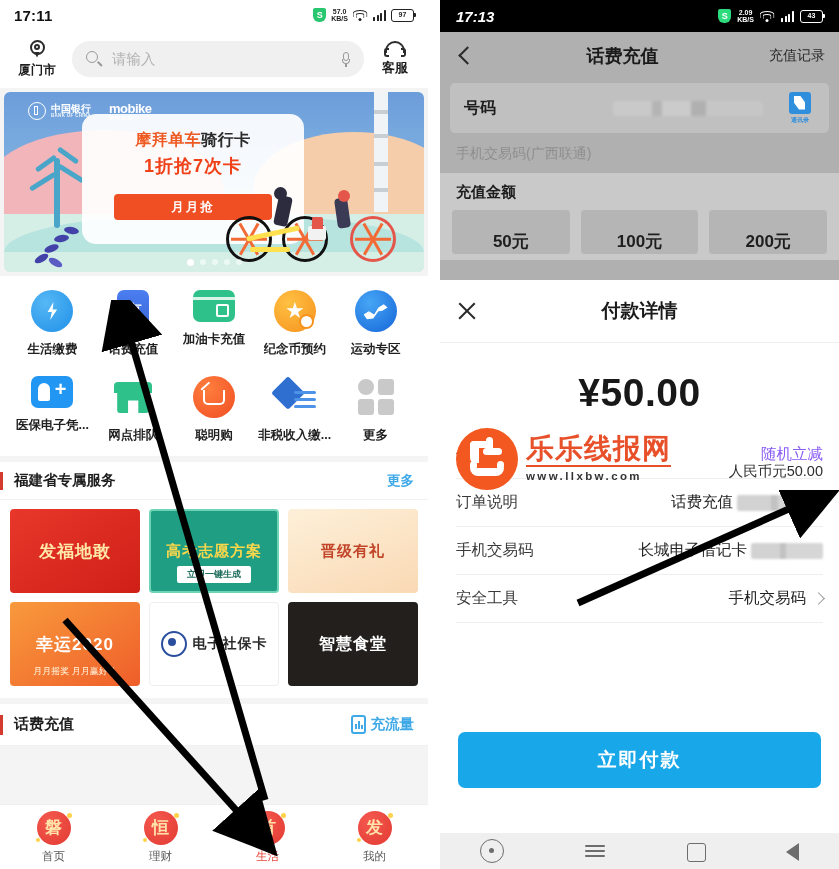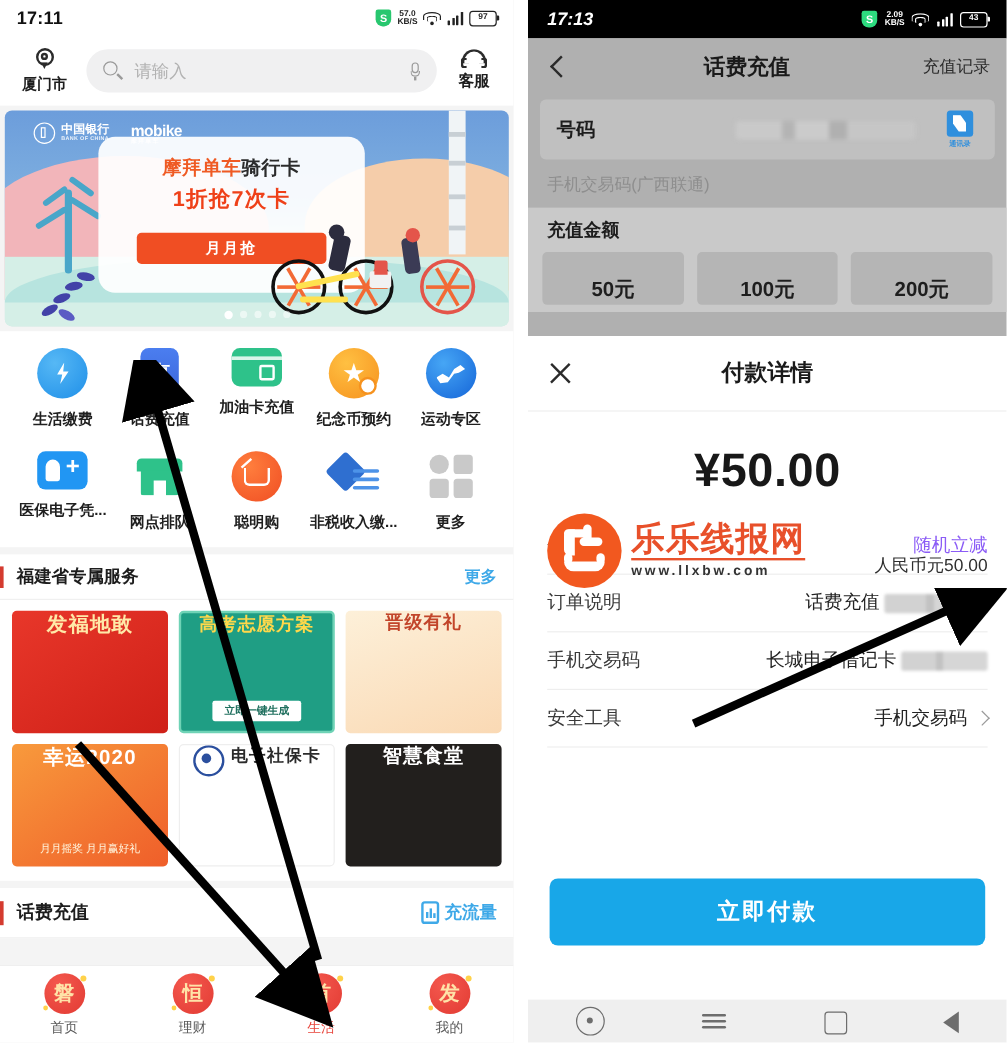--- a/index.html
+++ b/index.html
@@ -181,22 +181,22 @@
 
   
   .l-sec{background:#fff;margin-top:6px;}
   .sec-hd{height:38px;display:flex;align-items:center;justify-content:space-between;
        padding:0 14px;box-sizing:border-box;border-bottom:1px solid #f0f0f0;position:relative;}
   .sec-hd::before{content:"";position:absolute;left:0;top:10px;width:3px;height:18px;background:#d43b2f;}
   .sec-t{font-size:14.5px;font-weight:700;color:#1d1d1d;}
   .sec-more{font-size:13.5px;color:#3fa9e8;font-weight:700;}
   .cards{padding:9px 10px 12px;display:grid;grid-template-columns:repeat(3,1fr);
        gap:9px 9px;}
-  .card{height:102px;border-radius:4px;overflow:hidden;position:relative;
-       display:flex;justify-content:center;}
+  .card{height:84px;border-radius:4px;overflow:hidden;position:relative;
+       display:flex;align-items:center;justify-content:center;}
   .card-txt{font-size:17px;font-weight:700;letter-spacing:1px;}
   .c1{background:linear-gradient(145deg,#e8372a,#cf2018);}
   .c1 .card-txt{color:#ffe9a8;}
   .c2{background:#1f9e84;border:2px solid #6fd3b6;box-sizing:border-box;}
   .c2 .card-txt{color:#ffd84a;font-size:15px;}
   .c3{background:linear-gradient(160deg,#fdf0d9,#fad9b4);}
   .c3 .card-txt{color:#c2452a;font-size:15px;}
   .c4{background:linear-gradient(145deg,#f89a3c,#ef5e2a);}
   .c4 .card-txt{color:#fff;}
   .c5{background:#ffffff;border:1px solid #eee;box-sizing:border-box;}

